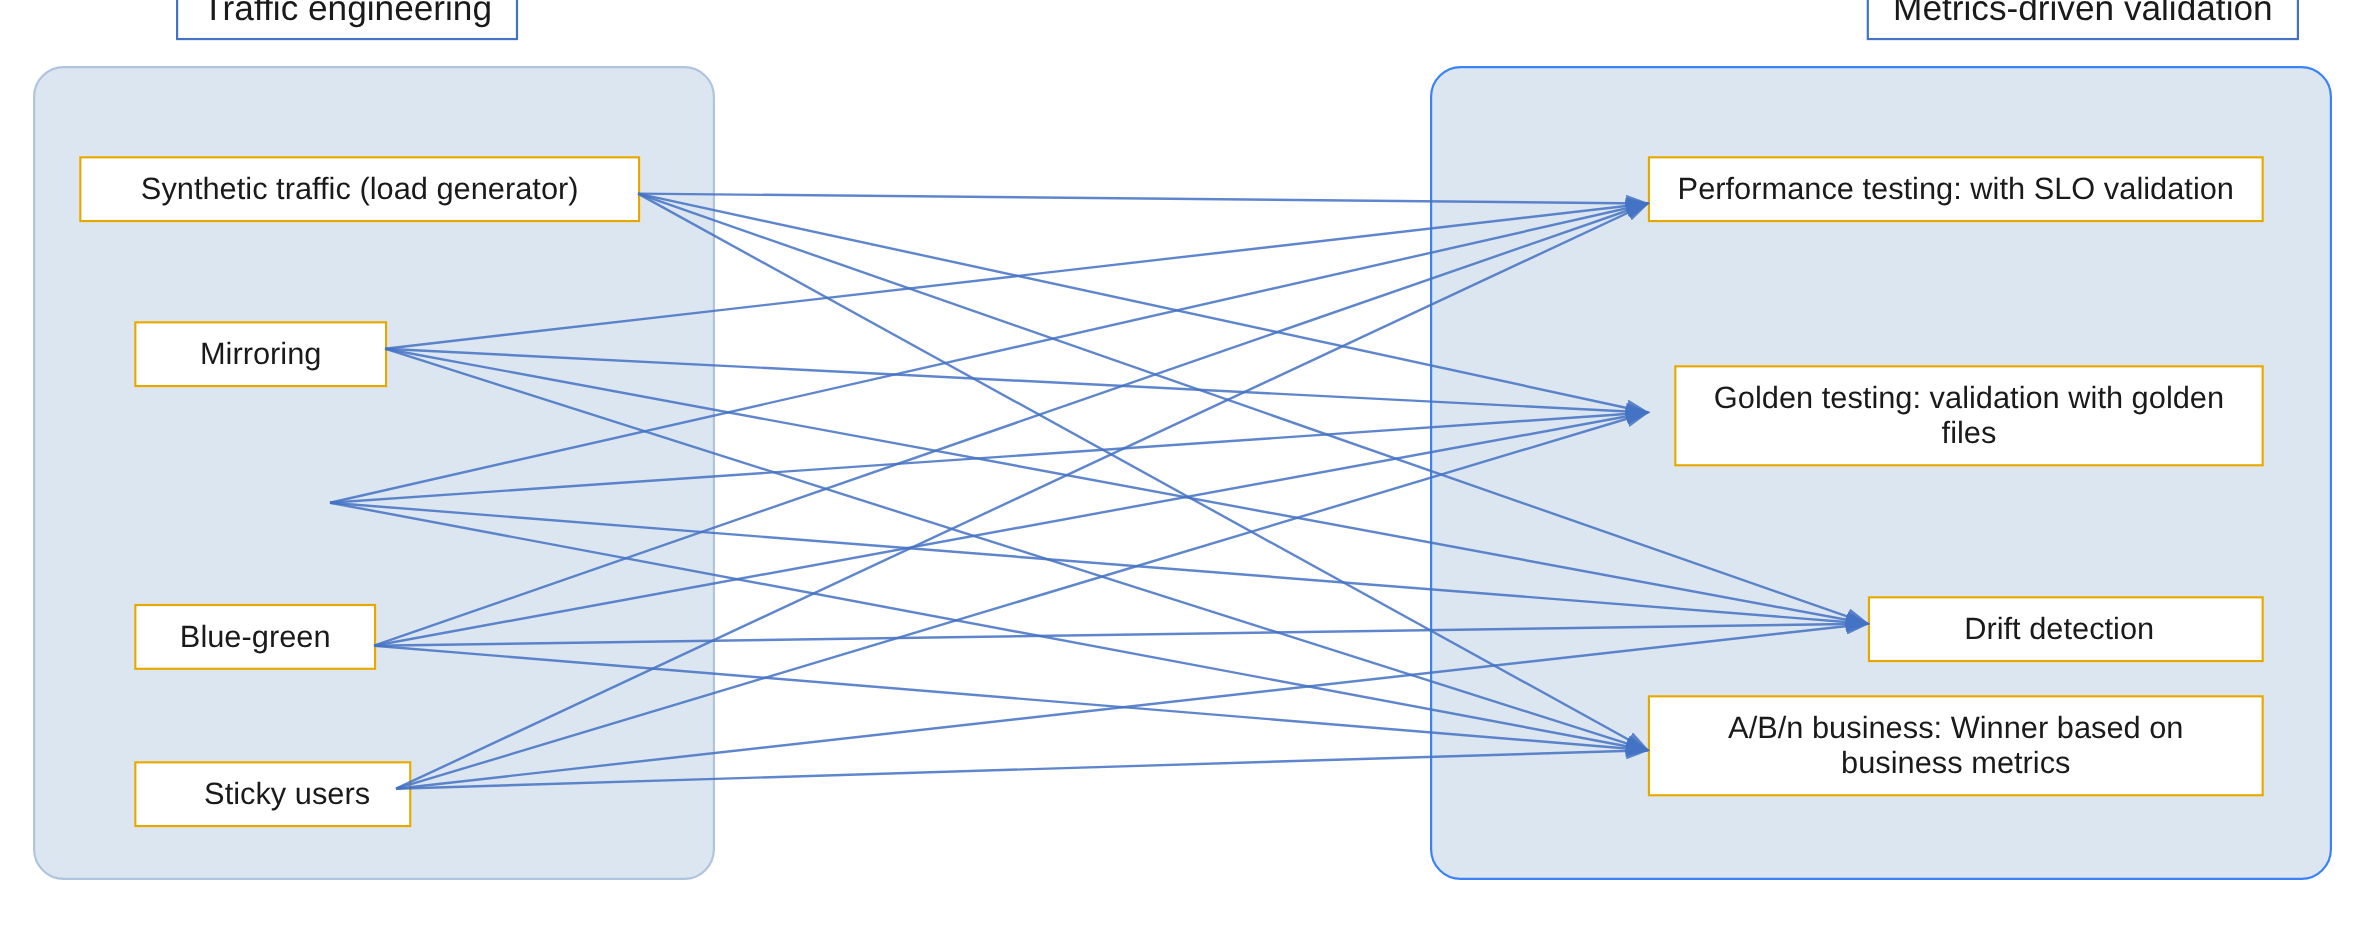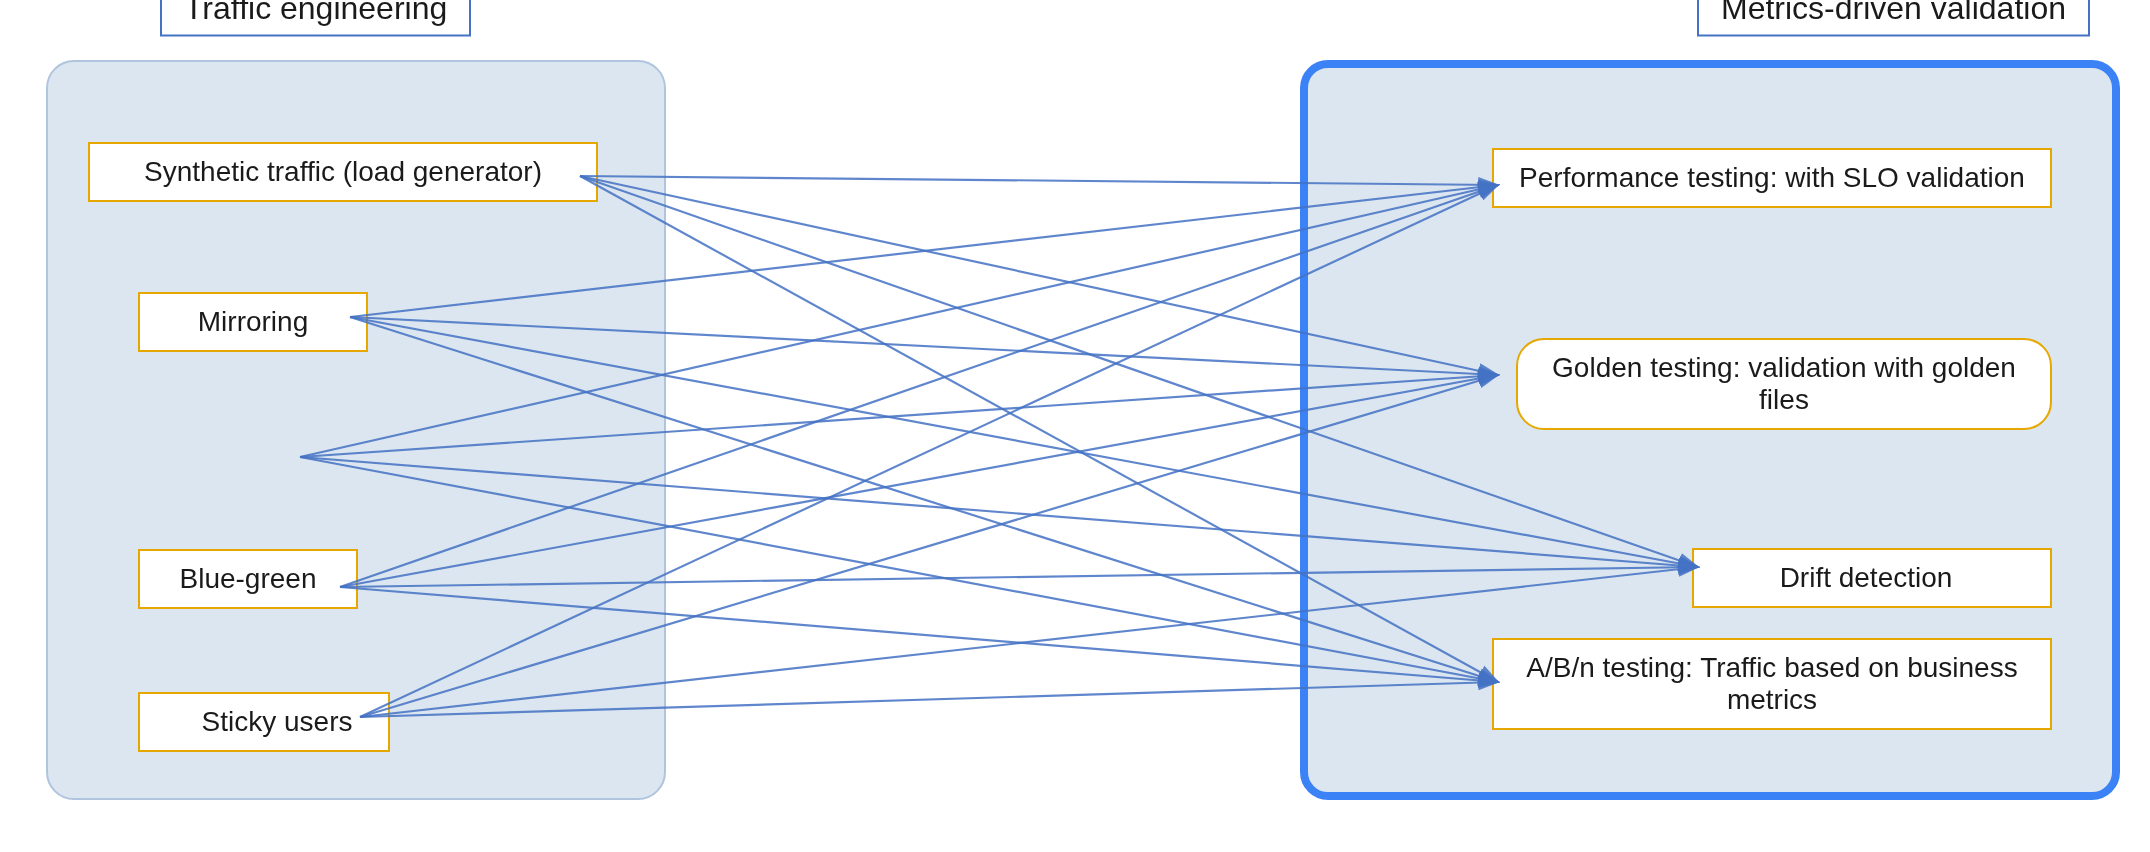--- a/index.html
+++ b/index.html
@@ -19,21 +19,20 @@
     
     .left-group {
       position: absolute;
       left: 30px;
       top: 60px;
       width: 620px;
       height: 740px;
       background: #dce6f0;
       border-radius: 28px;
       border: 2px solid #b0c4de;
-      margin-left: 16px;
     }
     .left-group-title {
       position: absolute;
       left: 160px;
       top: 8px;
       background: #ffffff;
       border: 2.5px solid #4472c4;
       padding: 8px 22px;
       font-size: 32px;
       color: #1a1a1a;
@@ -43,21 +42,21 @@
     }
     
     .right-group {
       position: absolute;
       right: 30px;
       top: 60px;
       width: 820px;
       height: 740px;
       background: #dce6f0;
       border-radius: 28px;
-      border: 8px solid #3b82f6;
+      border: 2px solid #3b82f6;
     }
     .right-group-title {
       position: absolute;
       right: 60px;
       top: 8px;
       background: #ffffff;
       border: 2.5px solid #4472c4;
       padding: 8px 22px;
       font-size: 32px;
       color: #1a1a1a;
@@ -109,21 +108,20 @@
       right: 60px;
       top: 80px;
       width: 560px;
       white-space: normal;
     }
     .node-golden {
       right: 60px;
       top: 270px;
       width: 536px;
       white-space: normal;
-      border-radius: 28px;
     }
     .node-drift {
       right: 60px;
       top: 480px;
       width: 360px;
       padding-left: 10px;
     }
     .node-abn {
       right: 60px;
       top: 570px;
@@ -177,21 +175,21 @@
     <div class="node-box node-perf">
       <span>Performance testing: with SLO validation</span>
     </div>
     <div class="node-box node-golden">
       <span>Golden testing: validation with golden files</span>
     </div>
     <div class="node-box node-drift">
       <span>Drift detection</span>
     </div>
     <div class="node-box node-abn">
-      <span>A/B/n testing: Traffic based on business metrics</span>
+      <span>A/B/n business: Winner based on business metrics</span>
     </div>
   </div>
   <div class="right-group-title">
     <span>Metrics-driven validation</span>
   </div>
 
   <svg class="arrows">
     <defs>
       <marker id="arrow" markerWidth="10" markerHeight="7" refX="9" refY="3.5" orient="auto">
         <polygon points="0 0, 10 3.5, 0 7" class="arrowhead"></polygon>

